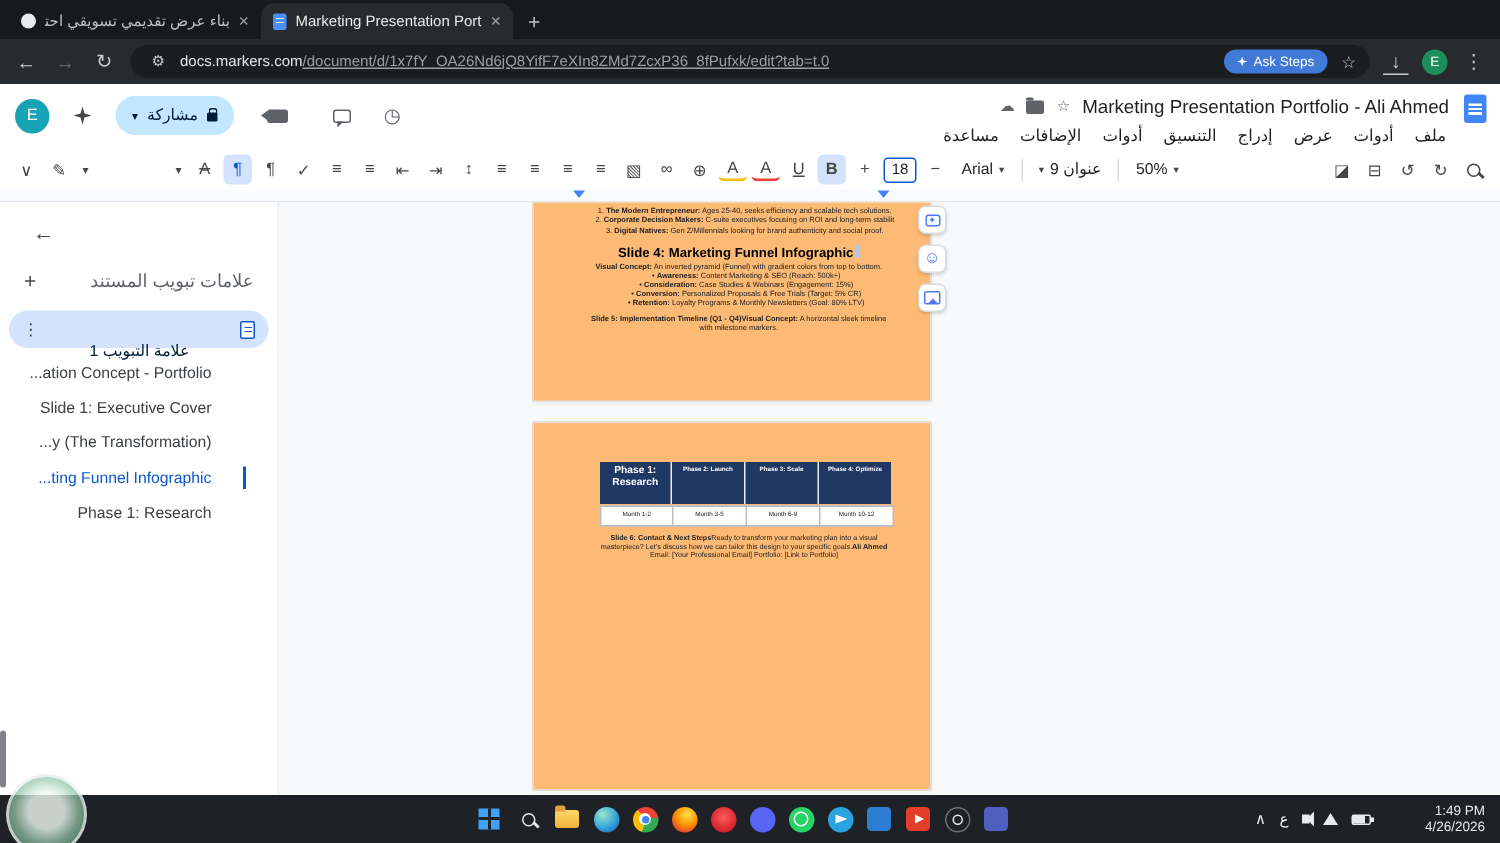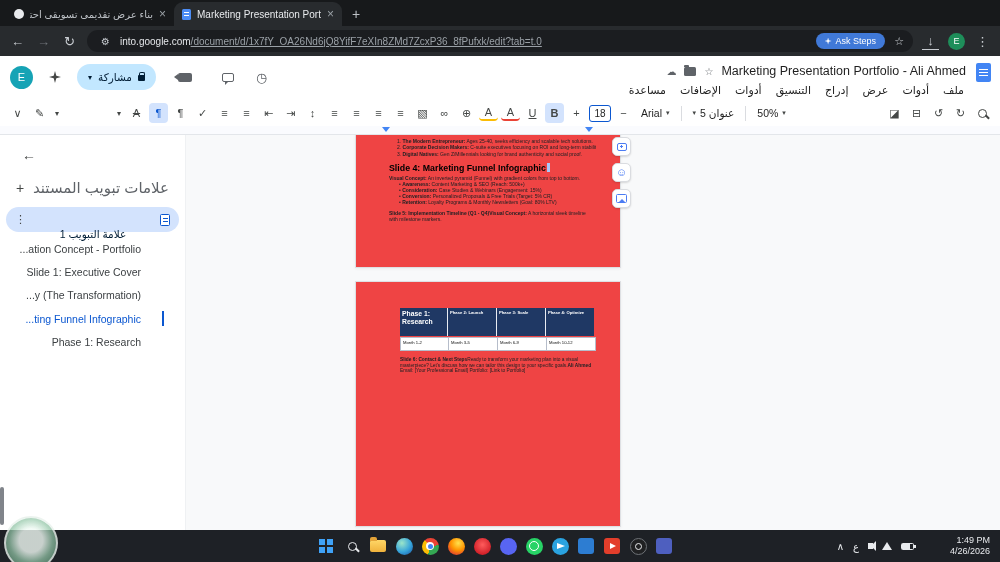--- a/index.html
+++ b/index.html
@@ -79,35 +79,35 @@
   .mag::after{content:"";position:absolute;width:5px;height:1.6px;background:#444746;transform:rotate(45deg);right:-4px;bottom:-1px;}
 
   .ruler{position:absolute;left:0;right:0;top:70px;height:9px;background:#FAFBFE;border-bottom:1px solid #E3E6EA;}
   .rmark{position:absolute;top:1px;width:0;height:0;border-left:4px solid transparent;border-right:4px solid transparent;border-top:5px solid #4285F4;}
 
   
   .sidebar{position:absolute;top:135px;bottom:32px;left:0;width:186px;background:#fff;border-right:1px solid #EFF1F3;}
   .sb-back{position:absolute;top:12px;left:22px;font-size:14px;color:#444746;}
   .sb-addrow{position:absolute;top:44px;left:16px;right:16px;display:flex;align-items:center;justify-content:space-between;}
   .sb-plus{font-size:14px;color:#444746;}
-  .sb-head{font-size:15px;color:#5F6368;direction:rtl;}
+  .sb-head{font-size:12px;color:#5F6368;direction:rtl;}
   .sb-activetab{position:absolute;top:72px;left:6px;right:6px;height:25px;background:#D3E3FD;border-radius:13px;display:flex;align-items:center;padding:0 9px;gap:6px;}
   .sb-kebab{font-size:11px;color:#444746;}
   .sb-tablabel{flex:1;text-align:center;font-size:10.5px;color:#001D35;direction:rtl;margin-top:29px;}
   .sdoc{width:10px;height:12px;border:1.2px solid #0B57D0;border-radius:1.5px;position:relative;background:#fff;}
   .sdoc::after{content:"";position:absolute;left:1.5px;top:3px;width:5px;height:5px;
     background:linear-gradient(#0B57D0 0 1px,transparent 1px 2.5px,#0B57D0 2.5px 3.5px,transparent 3.5px);}
   .sb-outline{position:absolute;top:102px;left:0;right:0;}
   .ol-item{height:23.4px;display:flex;align-items:center;justify-content:flex-end;padding-right:44px;font-size:10.5px;color:#3C4043;position:relative;white-space:nowrap;}
   .ol-item.active{color:#0B57D0;}
   .ol-item.active::after{content:"";position:absolute;right:21px;top:4px;width:2.5px;height:15px;background:#0B57D0;}
 
   
   .canvas{position:absolute;top:135px;bottom:32px;left:186px;right:0;background:#F8F9FA;overflow:hidden;}
-  .page{position:absolute;left:169px;width:266px;background:#ef4444;border:1px solid #DEE0E3;box-shadow:0 1px 3px rgba(0,0,0,.05);}
+  .page{position:absolute;left:169px;width:266px;background:#fdba74;border:1px solid #DEE0E3;box-shadow:0 1px 3px rgba(0,0,0,.05);text-align:center;}
   .page1{top:-2px;height:135px;border-top:none;}
   .page2{top:146px;height:246px;}
   .content1{padding:5px 24px 0 33px;color:#202124;}
   .p-num{font-size:5px;line-height:6.4px;white-space:nowrap;overflow:hidden;margin-left:8px;}
   .p-h2{margin:6px 0 2px;font-size:8.8px;font-weight:bold;color:#000;}
   .caret{display:inline-block;width:3px;height:9px;background:#A8C7FA;vertical-align:-1px;margin-left:1px;}
   .p-body{font-size:5px;line-height:6.2px;white-space:nowrap;overflow:hidden;margin-top:2px;}
   .p-bul{font-size:5px;line-height:6px;white-space:nowrap;overflow:hidden;margin-left:10px;}
   .p-s5{margin-top:5px;font-size:5px;line-height:6px;}
   .thead{position:absolute;top:26px;left:44px;display:grid;grid-template-columns:47px 48px 48px 48px;gap:1px;background:#E8EBF2;}
@@ -187,21 +187,21 @@
     </div>
     <span class="newtab">+</span>
   </div>
 
   <div class="navbar">
     <span class="nav-ic">←</span>
     <span class="nav-ic dim">→</span>
     <span class="nav-ic">↻</span>
     <div class="omnibox">
       <span class="nav-ic" style="font-size:10px">⚙</span>
-      <span class="url"><span class="url-domain">into.google.com</span><span class="url-path">/document/d/1x7fY_OA26Nd6jQ8YifF7eXIn8ZMd7ZcxP36_8fPufxk/edit?tab=t.0</span></span>
+      <span class="url"><span class="url-domain">docs.markers.com</span><span class="url-path">/document/d/1x7fY_OA26Nd6jQ8YifF7eXIn8ZMd7ZcxP36_8fPufxk/edit?tab=t.0</span></span>
       <span class="flex1"></span>
       <span class="ask">
         <span class="spark-s"></span>
         <span>Ask Steps</span>
       </span>
       <span class="omni-star">☆</span>
     </div>
     <span class="nav-ic dl">↓</span>
     <span class="avatar">E</span>
     <span class="nav-ic">⋮</span>
@@ -268,21 +268,21 @@
       <span class="ti bold">B</span>
       <span class="ti">+</span>
       <span class="szbox">18</span>
       <span class="ti">−</span>
       <span class="ddl">
         <span>Arial</span>
         <span class="dd">▾</span>
       </span>
       <span class="sep"></span>
       <span class="ddl" dir="rtl">
-        <span>عنوان 5</span>
+        <span>عنوان 9</span>
         <span class="dd">▾</span>
       </span>
       <span class="sep"></span>
       <span class="ddl">
         <span>50%</span>
         <span class="dd">▾</span>
       </span>
       <span class="flex1"></span>
       <span class="ti">◪</span>
       <span class="ti">⊟</span>

